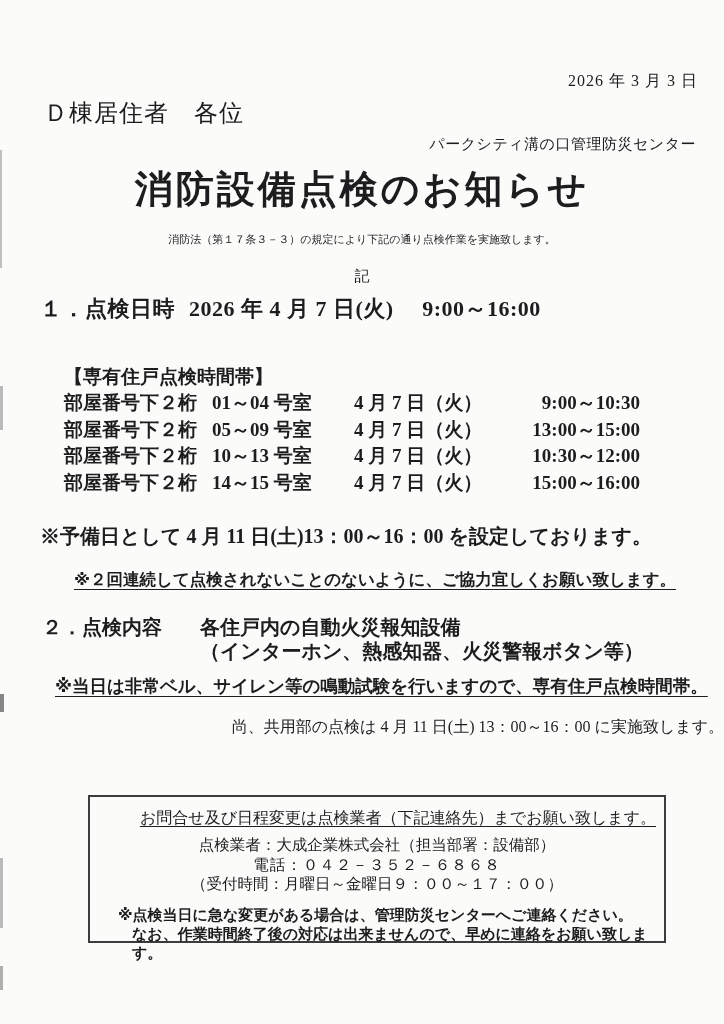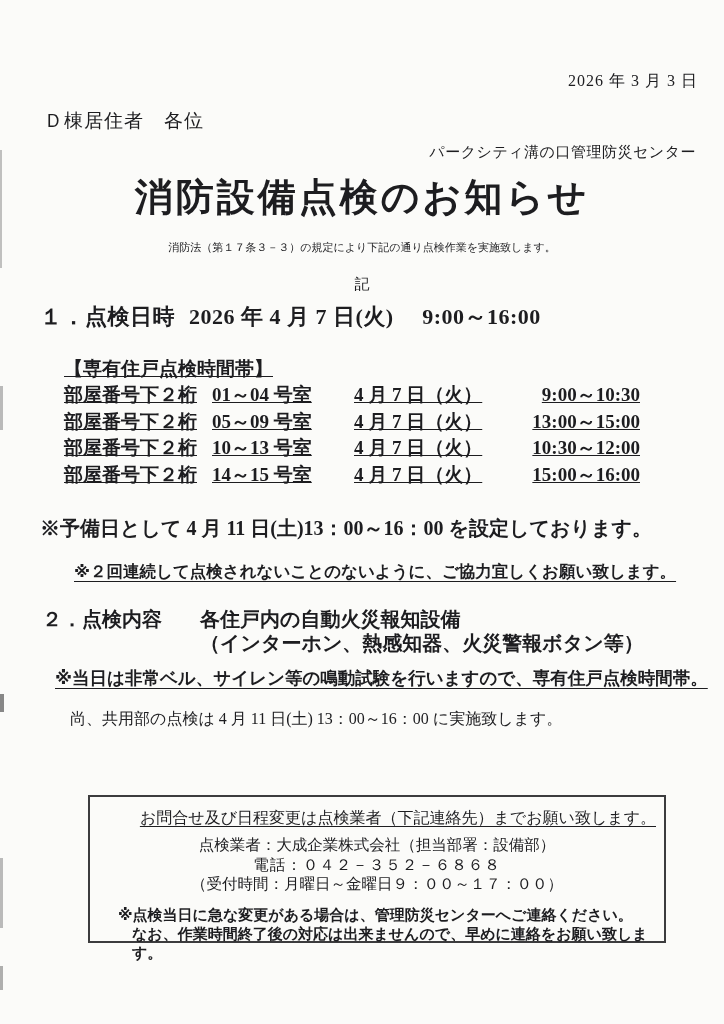--- a/index.html
+++ b/index.html
@@ -27,22 +27,22 @@
   .gothic { font-family: "Liberation Sans", "DejaVu Sans", sans-serif; }
 
   .date-line {
     text-align: right;
     margin-right: 26px;
     font-size: 16px;
     line-height: 22px;
     letter-spacing: 1px;
   }
   .recipient {
-    margin: 16px 0 0 44px;
-    font-size: 19px;
+    margin: 8px 0 0 44px;
+    font-size: 24px;
     line-height: 26px;
     letter-spacing: 1px;
   }
   .sender {
     text-align: right;
     margin: 8px 28px 0 0;
     font-size: 15px;
     line-height: 20px;
     letter-spacing: 0.5px;
   }
@@ -69,22 +69,21 @@
   .section1 {
     margin: 8px 0 0 40px;
     font-size: 22px;
     line-height: 30px;
     font-weight: bold;
     letter-spacing: 0.5px;
   }
   .section1 .sec-value { margin-left: 14px; }
 
   .schedule {
-    margin: 24px 0 0 64px;
-    text-decoration: underline;
+    margin: 40px 0 0 64px;
   }
   .schedule-caption {
     font-size: 19px;
     line-height: 26px;
     font-weight: bold;
   }
   .schedule-row {
     display: flex;
     font-size: 19px;
     line-height: 26.5px;
@@ -125,20 +124,21 @@
     font-size: 17.5px;
     line-height: 23px;
     font-weight: bold;
     text-decoration: underline;
     text-underline-offset: 4px;
   }
   .common-note {
     margin: 18px 0 0 70px;
     font-size: 16px;
     line-height: 22px;
+    text-align: right;
   }
   .closing {
     text-align: right;
     margin: 8px 26px 0 0;
     font-size: 16px;
     line-height: 22px;
   }
   .contact-box {
     position: absolute;
     left: 88px;

